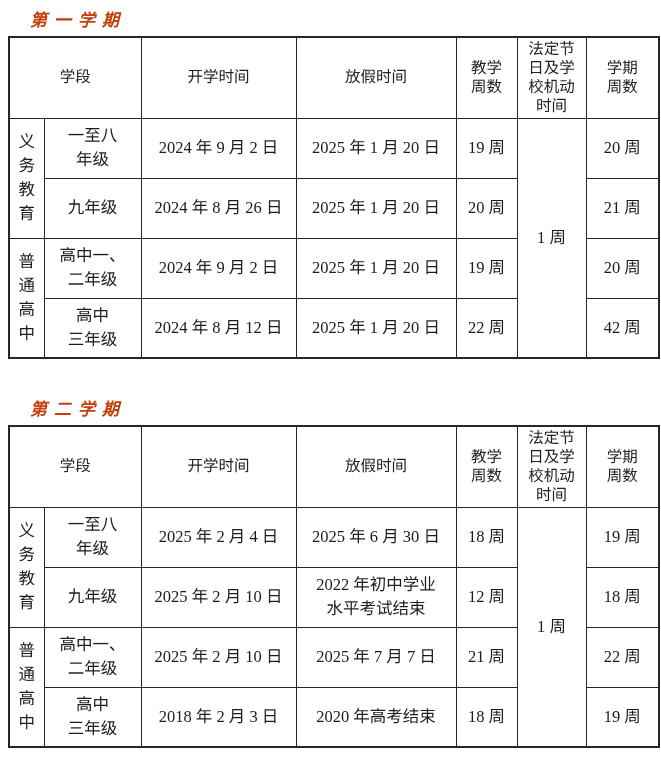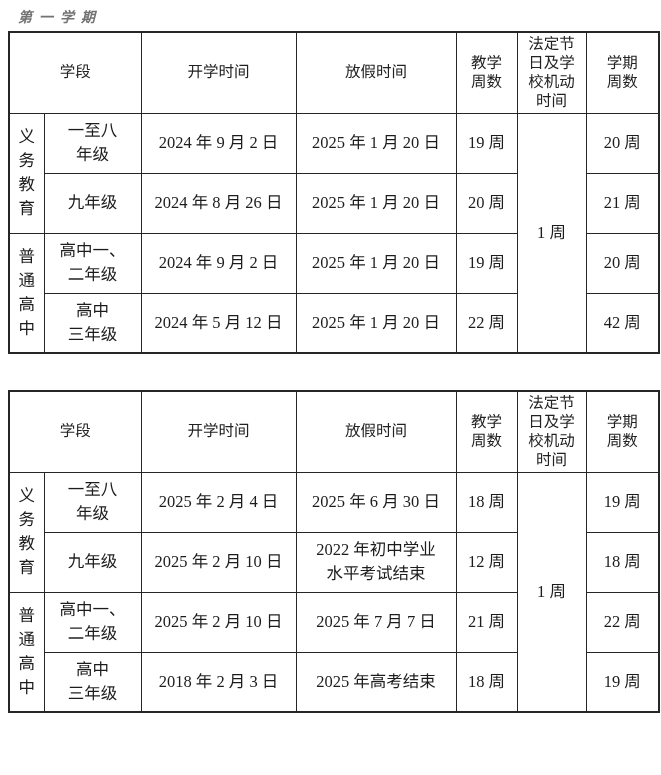--- a/index.html
+++ b/index.html
@@ -11,24 +11,24 @@
     font-family: "Liberation Serif", "DejaVu Serif", serif;
     color: #1c1c1c;
   }
   .page {
     padding: 6px 0 0 8px;
   }
   .semester-title {
     font-family: "DejaVu Serif", serif;
     font-style: italic;
     font-weight: bold;
-    font-size: 14px;
+    font-size: 17px;
     letter-spacing: 7px;
-    color: #737373;
-    margin: 0 0 5px 10px;
+    color: #c2410c;
+    margin: 0 0 5px 22px;
   }
   .semester-section + .semester-section {
     margin-top: 36px;
   }
   table.calendar {
     border-collapse: collapse;
     table-layout: fixed;
     width: 650px;
     border: 2px solid #262626;
   }
@@ -121,30 +121,31 @@
           <td>高中一、
 二年级</td>
           <td>2024 年 9 月 2 日</td>
           <td>2025 年 1 月 20 日</td>
           <td>19 周</td>
           <td>20 周</td>
         </tr>
         <tr>
           <td>高中
 三年级</td>
-          <td>2024 年 5 月 12 日</td>
+          <td>2024 年 8 月 12 日</td>
           <td>2025 年 1 月 20 日</td>
           <td>22 周</td>
           <td>42 周</td>
         </tr>
       </tbody>
     </table>
   </section>
 
   <section class="semester-section">
+    <h2 class="semester-title">第二学期</h2>
     <table class="calendar">
       <colgroup>
         <col style="width:35px">
           <col style="width:97px">
           <col style="width:155px">
           <col style="width:160px">
           <col style="width:61px">
           <col style="width:69px">
           <col style="width:73px">
       </colgroup>
@@ -194,21 +195,21 @@
 二年级</td>
           <td>2025 年 2 月 10 日</td>
           <td>2025 年 7 月 7 日</td>
           <td>21 周</td>
           <td>22 周</td>
         </tr>
         <tr>
           <td>高中
 三年级</td>
           <td>2018 年 2 月 3 日</td>
-          <td>2025 年高考结束</td>
+          <td>2020 年高考结束</td>
           <td>18 周</td>
           <td>19 周</td>
         </tr>
       </tbody>
     </table>
   </section>
 
 </div>
 
 </body></html>

